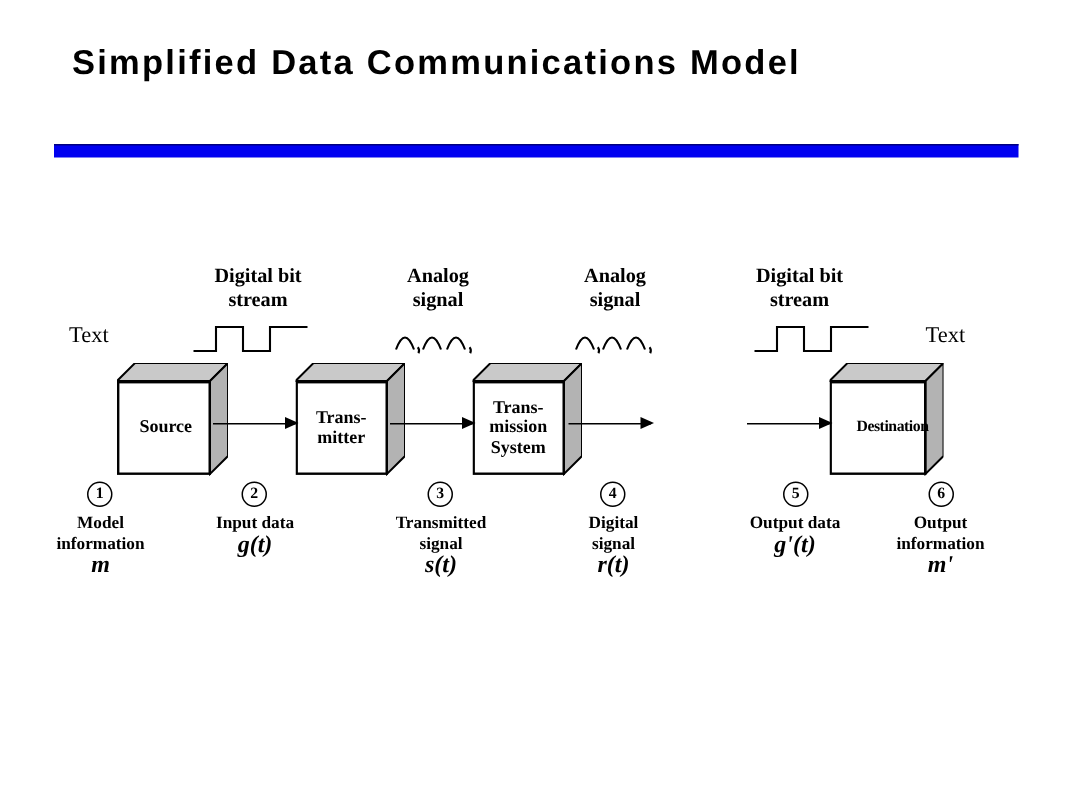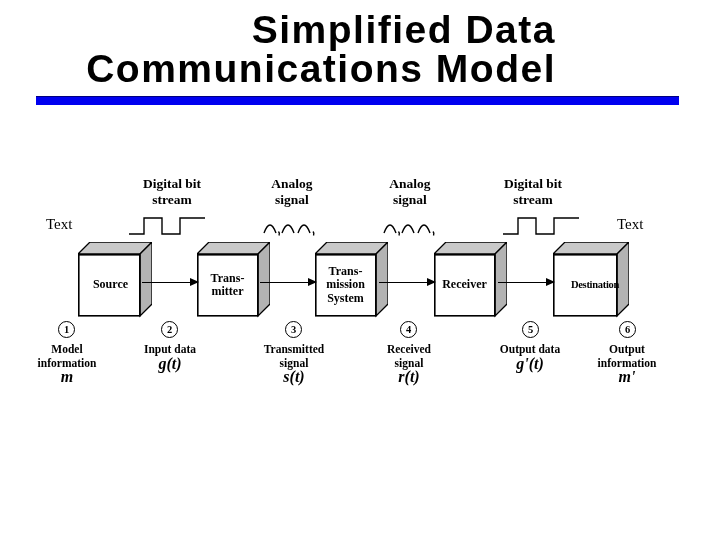--- a/index.html
+++ b/index.html
@@ -1,23 +1,23 @@
 <!DOCTYPE html>
 <html><head>
 <meta charset="utf-8">
 <style>
   html,body{margin:0;padding:0;background:#888;}
   .slide{
     position:relative;width:720px;height:540px;background:#ffffff;
     overflow:hidden;font-family:"Liberation Serif",serif;color:#000;
   }
   .title{
-    position:absolute;left:36px;top:10px;width:520px;margin:0;
+    position:absolute;left:36px;top:10px;width:520px;margin:12px;
     font-family:"Liberation Sans",sans-serif;font-weight:bold;
-    font-size:39px;line-height:39px;letter-spacing:1.5px;color:#000;text-align:right;
+    font-size:23px;line-height:39px;letter-spacing:1.5px;color:#000;
   }
   .rule{
     position:absolute;left:36px;top:96px;width:643px;height:8px;
     background:#0000f0;border-top:1px solid #000080;
   }
   .diagram{position:absolute;left:0;top:164px;width:720px;height:240px;}
 
   .siglabel{
     position:absolute;top:12px;width:84px;text-align:center;
     font-weight:bold;font-size:13.5px;line-height:16px;white-space:pre-line;
@@ -124,28 +124,20 @@
       <svg width="73" height="76">
         <polygon points="0,12 12,0 73,0 61,12" fill="#c9c9c9" stroke="#000" stroke-width="1.3"></polygon>
         <polygon points="61,12 73,0 73,62 61,74" fill="#b3b3b3" stroke="#000" stroke-width="1.3"></polygon>
         <rect x="0.8" y="12.8" width="60" height="61" fill="#ffffff" stroke="#000" stroke-width="1.6"></rect>
       </svg>
       <div class="box-label" style="width:61px">Trans-
 mission
 System</div>
     </div>
 
-    <div class="box3d" style="left:434px">
-      <svg width="73" height="76">
-        <polygon points="0,12 12,0 73,0 61,12" fill="#c9c9c9" stroke="#000" stroke-width="1.3"></polygon>
-        <polygon points="61,12 73,0 73,62 61,74" fill="#b3b3b3" stroke="#000" stroke-width="1.3"></polygon>
-        <rect x="0.8" y="12.8" width="60" height="61" fill="#ffffff" stroke="#000" stroke-width="1.6"></rect>
-      </svg>
-      <div class="box-label" style="width:61px">Receiver</div>
-    </div>
 
     <div class="box3d" style="left:553px">
       <svg width="76" height="76">
         <polygon points="0,12 12,0 76,0 64,12" fill="#c9c9c9" stroke="#000" stroke-width="1.3"></polygon>
         <polygon points="64,12 76,0 76,62 64,74" fill="#b3b3b3" stroke="#000" stroke-width="1.3"></polygon>
         <rect x="0.8" y="12.8" width="63" height="61" fill="#ffffff" stroke="#000" stroke-width="1.6"></rect>
       </svg>
       <div class="box-label small" style="width:84px">Destination</div>
     </div>
 
@@ -169,21 +161,21 @@
     <div class="stepcap" style="left:128px">
       <div class="cap">Input data</div>
       <div class="var">g(t)</div>
     </div>
     <div class="stepcap" style="left:252px">
       <div class="cap">Transmitted
 signal</div>
       <div class="var">s(t)</div>
     </div>
     <div class="stepcap" style="left:367px">
-      <div class="cap">Received
+      <div class="cap">Digital
 signal</div>
       <div class="var">r(t)</div>
     </div>
     <div class="stepcap" style="left:488px">
       <div class="cap">Output data</div>
       <div class="var">g'(t)</div>
     </div>
     <div class="stepcap" style="left:585px">
       <div class="cap">Output
 information</div>

